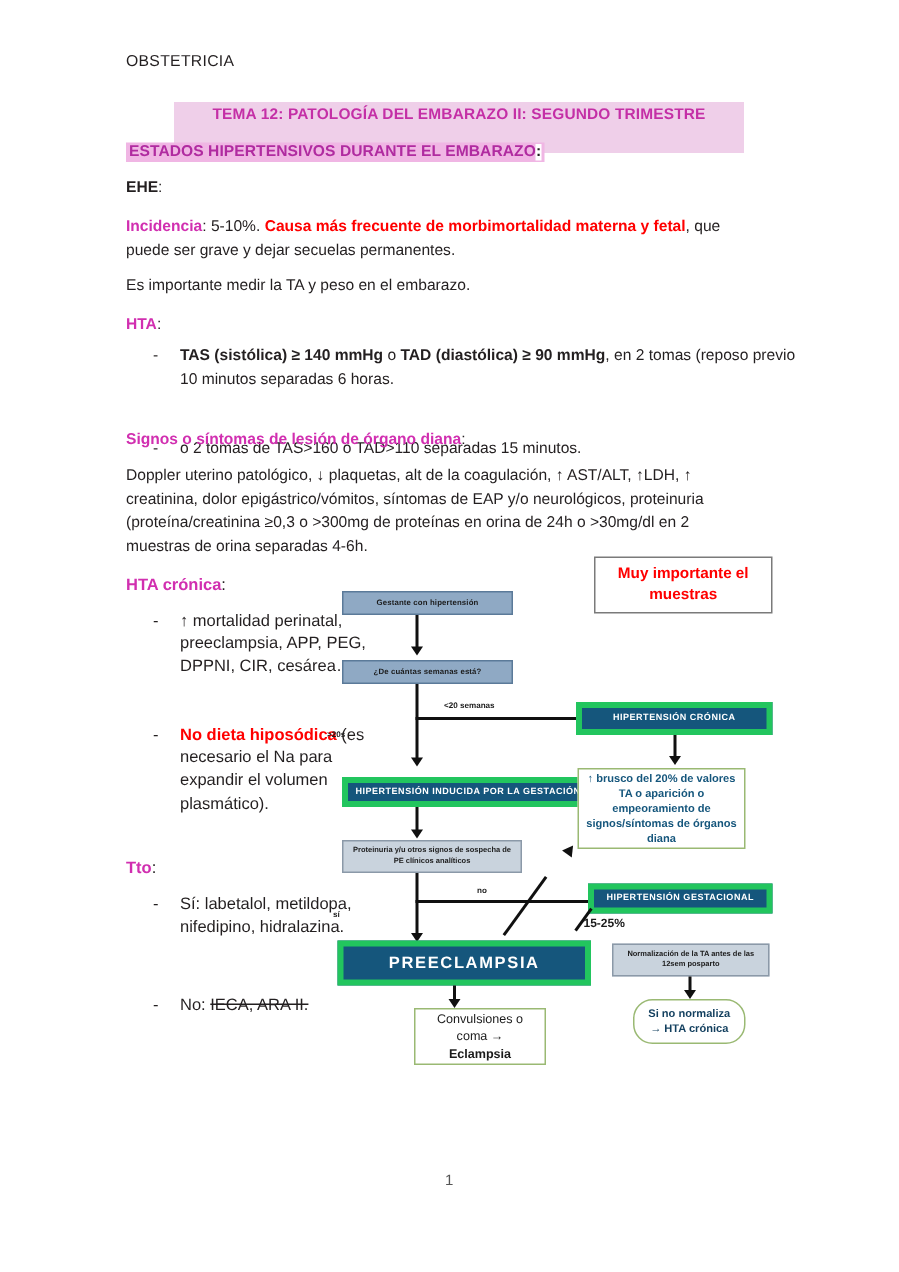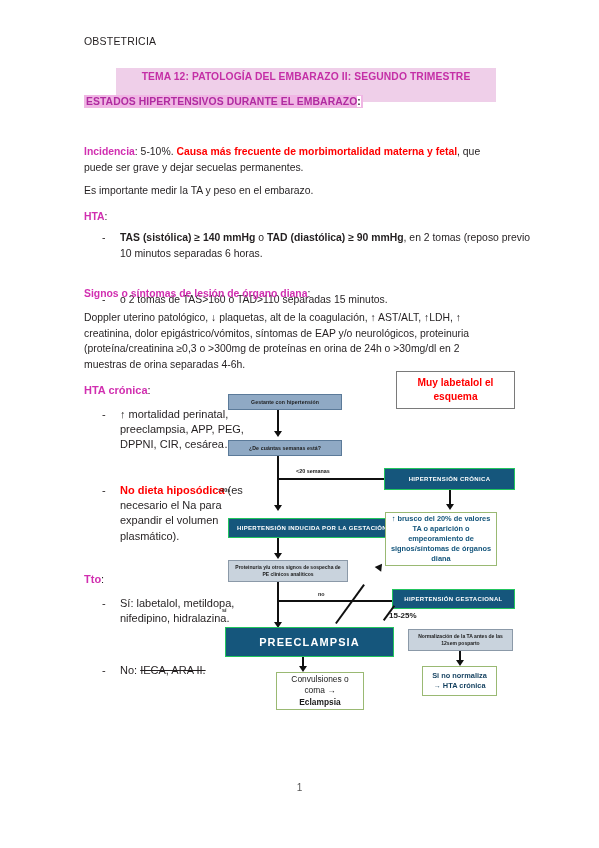--- a/index.html
+++ b/index.html
@@ -28,26 +28,26 @@
   .strike{text-decoration:line-through;}
 
   
   .fc{position:absolute;left:0;top:0;width:599px;height:848px;}
   .box{position:absolute;box-sizing:border-box;display:flex;align-items:center;
        justify-content:center;text-align:center;}
   .b-light{background:#8fa9c4;border:1px solid #5b7a99;color:#1b1b1b;font-size:5.2px;
        font-weight:bold;letter-spacing:.1px;}
   .b-grey{background:#c9d3dd;border:1px solid #8b99a8;color:#1b1b1b;font-size:5px;
        line-height:7px;font-weight:bold;}
-  .b-dark{background:#15567c;border:1px solid #22c55e;color:#ffffff;font-size:6px;
+  .b-dark{background:#15567c;border:4px solid #22c55e;color:#ffffff;font-size:6px;
        font-weight:bold;letter-spacing:.35px;}
   .b-dark.big{font-size:11px;letter-spacing:1.1px;font-weight:bold;}
   .b-green{background:#ffffff;border:1px solid #9ab973;color:#15567c;font-size:7.4px;
        line-height:10px;font-weight:bold;}
-  .b-green.dark{color:#123f5e;}
+  .b-green.dark{color:#123f5e;border-radius:13px;}
   .b-red{background:#ffffff;border:1px solid #7a7a7a;color:#ff0000;font-size:10.2px;
        line-height:14px;font-weight:bold;}
   .b-plain{background:#ffffff;border:1px solid #9ab973;color:#1b1b1b;font-size:8.4px;
        line-height:11.5px;margin-left:16px;}
   .lbl{position:absolute;font-size:5.4px;color:#1b1b1b;font-weight:bold;}
   .ln{position:absolute;background:#101010;}
   .vln{width:1.6px;}
   .hln{height:1.6px;}
   .arw{position:absolute;width:0;height:0;}
   .arw-d{border-left:4px solid transparent;border-right:4px solid transparent;border-top:6px solid #101010;}
@@ -64,20 +64,23 @@
   <div class="hdr">OBSTETRICIA</div>
 
   <div class="title-band">
     <span>TEMA 12: PATOLOGÍA DEL EMBARAZO II: SEGUNDO TRIMESTRE</span>
   </div>
 
   <div class="band2">
     <span>ESTADOS HIPERTENSIVOS DURANTE EL EMBARAZO</span><span class="plain">:</span>
   </div>
 
+  <div class="blk" style="top:118px;">
+    <span class="bold">EHE</span><span>:</span>
+  </div>
 
   <div class="blk" style="top:144px;">
     <span class="mag">Incidencia</span><span>: 5-10%. </span><span class="red">Causa más frecuente de morbimortalidad materna y fetal</span><span>, que puede ser grave y dejar secuelas permanentes.</span>
   </div>
 
   <div class="blk" style="top:183px;">Es importante medir la TA y peso en el embarazo.</div>
 
   <div class="blk" style="top:209px;">
     <span class="mag">HTA</span><span>:</span>
   </div>
@@ -121,21 +124,21 @@
     <span>Sí: labetalol, metildopa, nifedipino, hidralazina.</span>
   </div>
 
   <div class="lcol li" style="top:663px;">
     <span class="dash">-</span>
     <span>No: </span><span class="strike">IECA, ARA II.</span>
   </div>
 
   <div class="fc">
 
-    <div class="box b-red" style="left:396px;top:371px;width:119px;height:38px;">Muy labetalol el esquema</div>
+    <div class="box b-red" style="left:396px;top:371px;width:119px;height:38px;">Muy importante el muestras</div>
 
     <div class="box b-light" style="left:228px;top:394px;width:114px;height:16px;">Gestante con hipertensión</div>
 
     <div class="ln vln" style="left:277px;top:410px;height:24px;"></div>
     <div class="arw arw-d" style="left:274px;top:431px;"></div>
 
     <div class="box b-light" style="left:228px;top:440px;width:114px;height:16px;">¿De cuántas semanas está?</div>
 
     <div class="ln vln" style="left:277px;top:456px;height:52px;"></div>
 

